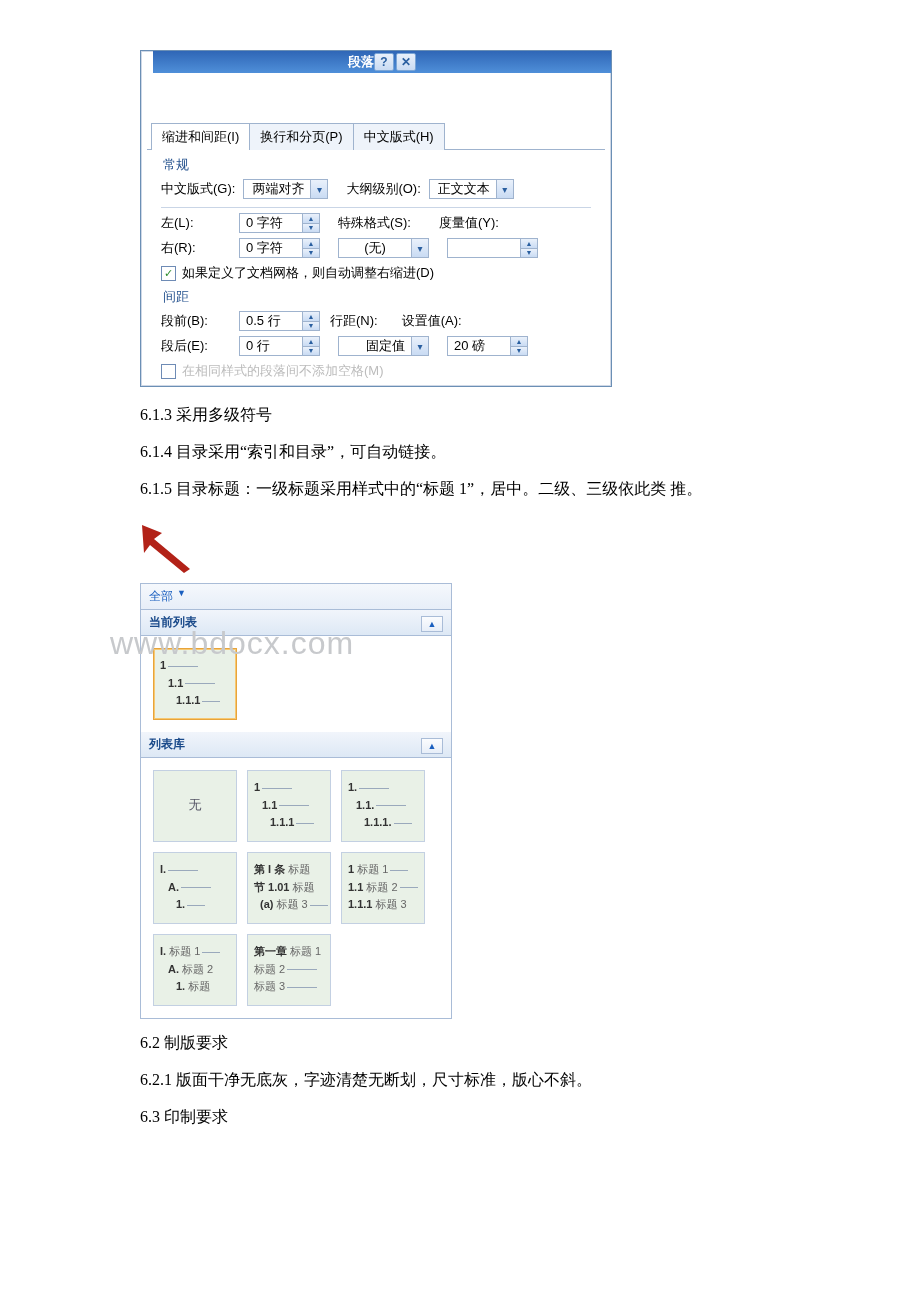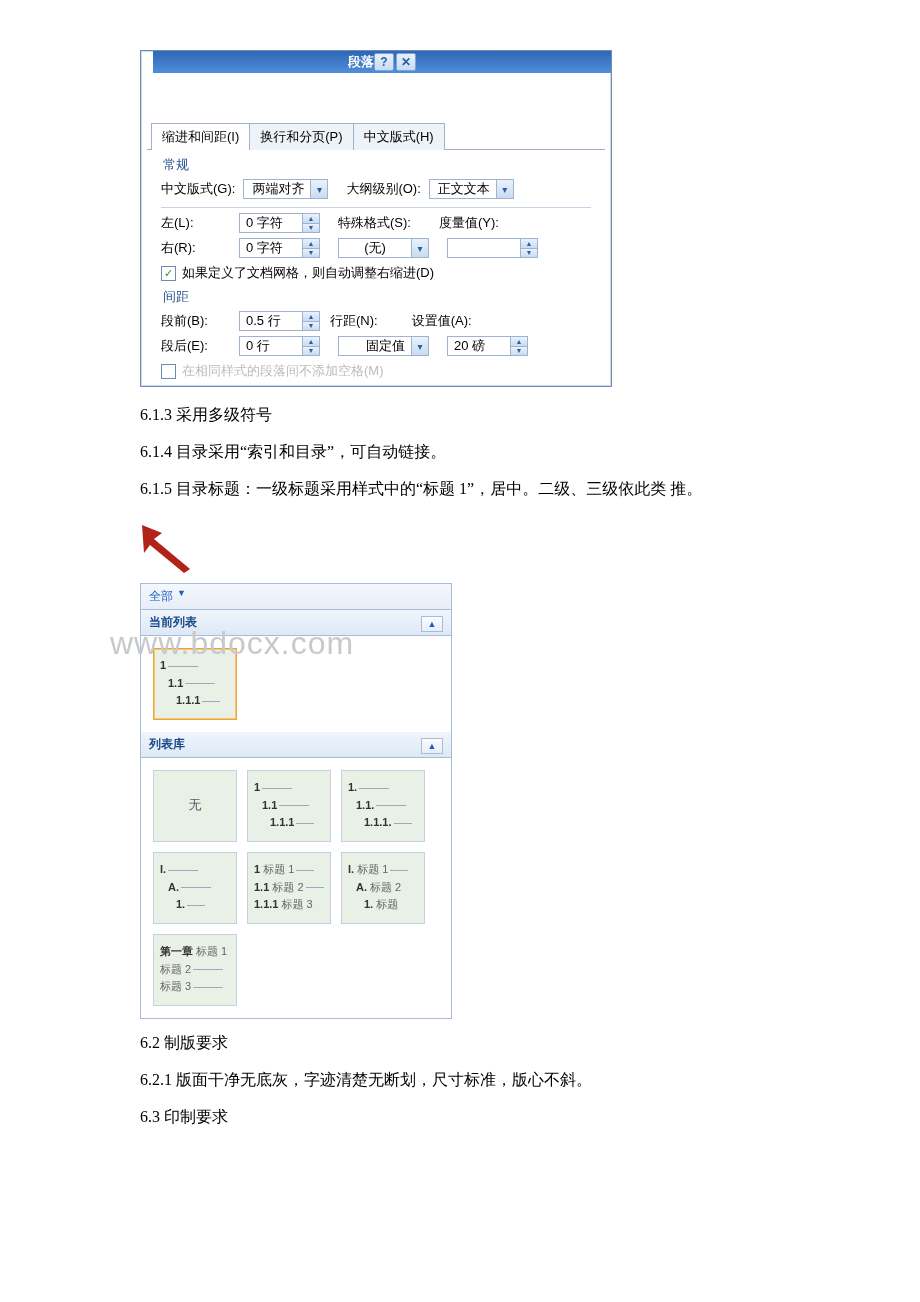--- a/index.html
+++ b/index.html
@@ -262,21 +262,21 @@
     <div class="row">
       <label style="width:70px">段前(B):</label>
       <div class="numbox">
         <span>0.5 行</span>
         <div class="spinner">
             <i>▲</i>
             <i>▼</i>
           </div>
       </div>
       <label style="margin-left:2px">行距(N):</label>
-      <label style="margin-left:26px">设置值(A):</label>
+      <label style="margin-left:16px">设置值(A):</label>
     </div>
     <div class="row">
       <label style="width:70px">段后(E):</label>
       <div class="numbox">
         <span>0 行</span>
         <div class="spinner">
             <i>▲</i>
             <i>▼</i>
           </div>
       </div>
@@ -342,20 +342,25 @@
       <div class="r"><b>1.</b><span class="dash"></span></div>
       <div class="r" style="padding-left:8px"><b>1.1.</b><span class="dash"></span></div>
       <div class="r" style="padding-left:16px"><b>1.1.1.</b><span class="dash short"></span></div>
     </div>
     <div class="tile">
       <div class="r"><b>I.</b><span class="dash"></span></div>
       <div class="r" style="padding-left:8px"><b>A.</b><span class="dash"></span></div>
       <div class="r" style="padding-left:16px"><b>1.</b><span class="dash short"></span></div>
     </div>
     <div class="tile">
+      <div class="r"><b>第 I 条</b> <span>标题</span></div>
+      <div class="r"><b>节 1.01</b> <span>标题</span></div>
+      <div class="r" style="padding-left:6px"><b>(a)</b> <span>标题 3</span><span class="dash short"></span></div>
+    </div>
+    <div class="tile">
       <div class="r"><b>1</b> <span>标题 1</span><span class="dash short"></span></div>
       <div class="r"><b>1.1</b> <span>标题 2</span><span class="dash short"></span></div>
       <div class="r"><b>1.1.1</b> <span>标题 3</span></div>
     </div>
     <div class="tile">
       <div class="r"><b>I.</b> <span>标题 1</span><span class="dash short"></span></div>
       <div class="r" style="padding-left:8px"><b>A.</b> <span>标题 2</span></div>
       <div class="r" style="padding-left:16px"><b>1.</b> <span>标题</span></div>
     </div>
     <div class="tile">

